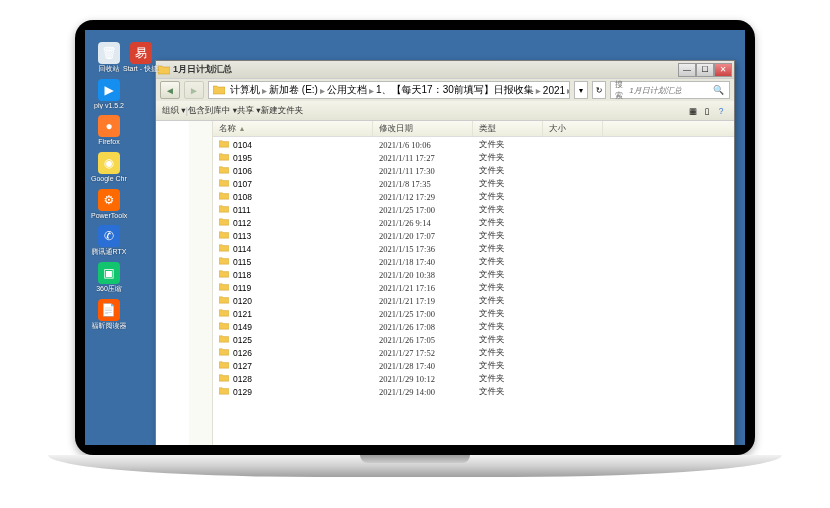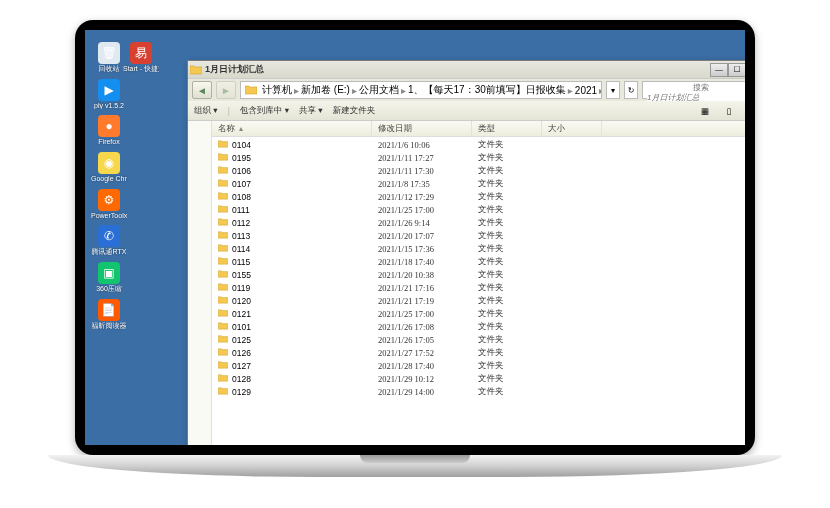--- a/index.html
+++ b/index.html
@@ -92,21 +92,20 @@
   position: absolute;
   top: 30px;
   left: 70px;
   width: 580px;
   height: 432px;
   background: #f0f0e8;
   border: 1px solid #7a7a7a;
   box-shadow: 2px 2px 6px rgba(0,0,0,0.3);
   display: flex;
   flex-direction: column;
-  margin-left: 32px;
 }
 .titlebar {
   height: 18px;
   background: linear-gradient(to bottom, #e8e8e0, #d8d8cc);
   display: flex;
   align-items: center;
   border-bottom: 1px solid #ccc;
   padding: 0 2px;
 }
 .titlebar-icon {
@@ -184,51 +183,50 @@
   cursor: pointer;
 }
 .searchbox {
   width: 120px;
   height: 18px;
   background: #fff;
   border: 1px solid #bbb;
   display: flex;
   align-items: center;
   padding: 0 4px;
-  flex-direction: column;
 }
 .searchbox input {
   border: none;
   outline: none;
   width: 100%;
   font-size: 8px;
   color: #777;
   font-style: italic;
 }
 
 .toolbar {
   height: 20px;
   background: linear-gradient(to bottom, #f4f4ea, #e4e4d6);
   border-bottom: 1px solid #ccc;
   display: flex;
   align-items: center;
   padding: 0 6px;
-  gap: 10px;
   font-size: 8.5px;
 }
 .toolbar-item { cursor: pointer; color: #333; }
 .toolbar-sep { color: #bbb; }
 .toolbar-spacer { flex: 1; }
 .toolbar-icon { width: 14px; height: 14px; display: flex; align-items: center; justify-content: center; cursor: pointer; }
 
 .content {
   flex: 1;
   display: flex;
   background: #fff;
   overflow: hidden;
+  padding-left: 33px;
 }
 .sidebar {
   width: 24px;
   background: #fafaf4;
   border-right: 1px solid #e0e0d4;
 }
 .filelist {
   flex: 1;
   overflow: auto;
 }
@@ -488,21 +486,21 @@
                 </div>
                 <div class="cell-date">2021/1/18 17:40</div>
                 <div class="cell-type">文件夹</div>
                 <div class="cell-size"></div>
               </div>
               <div class="row">
                 <div class="cell-name">
                   <span><svg width="10" height="8" viewBox="0 0 12 10">
                       <path d="M0 1 L4 1 L5 2 L12 2 L12 9 L0 9 Z" fill="#f5c851" stroke="#c89820" stroke-width="0.5"></path>
                     </svg></span>
-                  <span>0155</span>
+                  <span>0118</span>
                 </div>
                 <div class="cell-date">2021/1/20 10:38</div>
                 <div class="cell-type">文件夹</div>
                 <div class="cell-size"></div>
               </div>
               <div class="row">
                 <div class="cell-name">
                   <span><svg width="10" height="8" viewBox="0 0 12 10">
                       <path d="M0 1 L4 1 L5 2 L12 2 L12 9 L0 9 Z" fill="#f5c851" stroke="#c89820" stroke-width="0.5"></path>
                     </svg></span>
@@ -532,21 +530,21 @@
                 </div>
                 <div class="cell-date">2021/1/25 17:00</div>
                 <div class="cell-type">文件夹</div>
                 <div class="cell-size"></div>
               </div>
               <div class="row">
                 <div class="cell-name">
                   <span><svg width="10" height="8" viewBox="0 0 12 10">
                       <path d="M0 1 L4 1 L5 2 L12 2 L12 9 L0 9 Z" fill="#f5c851" stroke="#c89820" stroke-width="0.5"></path>
                     </svg></span>
-                  <span>0101</span>
+                  <span>0149</span>
                 </div>
                 <div class="cell-date">2021/1/26 17:08</div>
                 <div class="cell-type">文件夹</div>
                 <div class="cell-size"></div>
               </div>
               <div class="row">
                 <div class="cell-name">
                   <span><svg width="10" height="8" viewBox="0 0 12 10">
                       <path d="M0 1 L4 1 L5 2 L12 2 L12 9 L0 9 Z" fill="#f5c851" stroke="#c89820" stroke-width="0.5"></path>
                     </svg></span>

